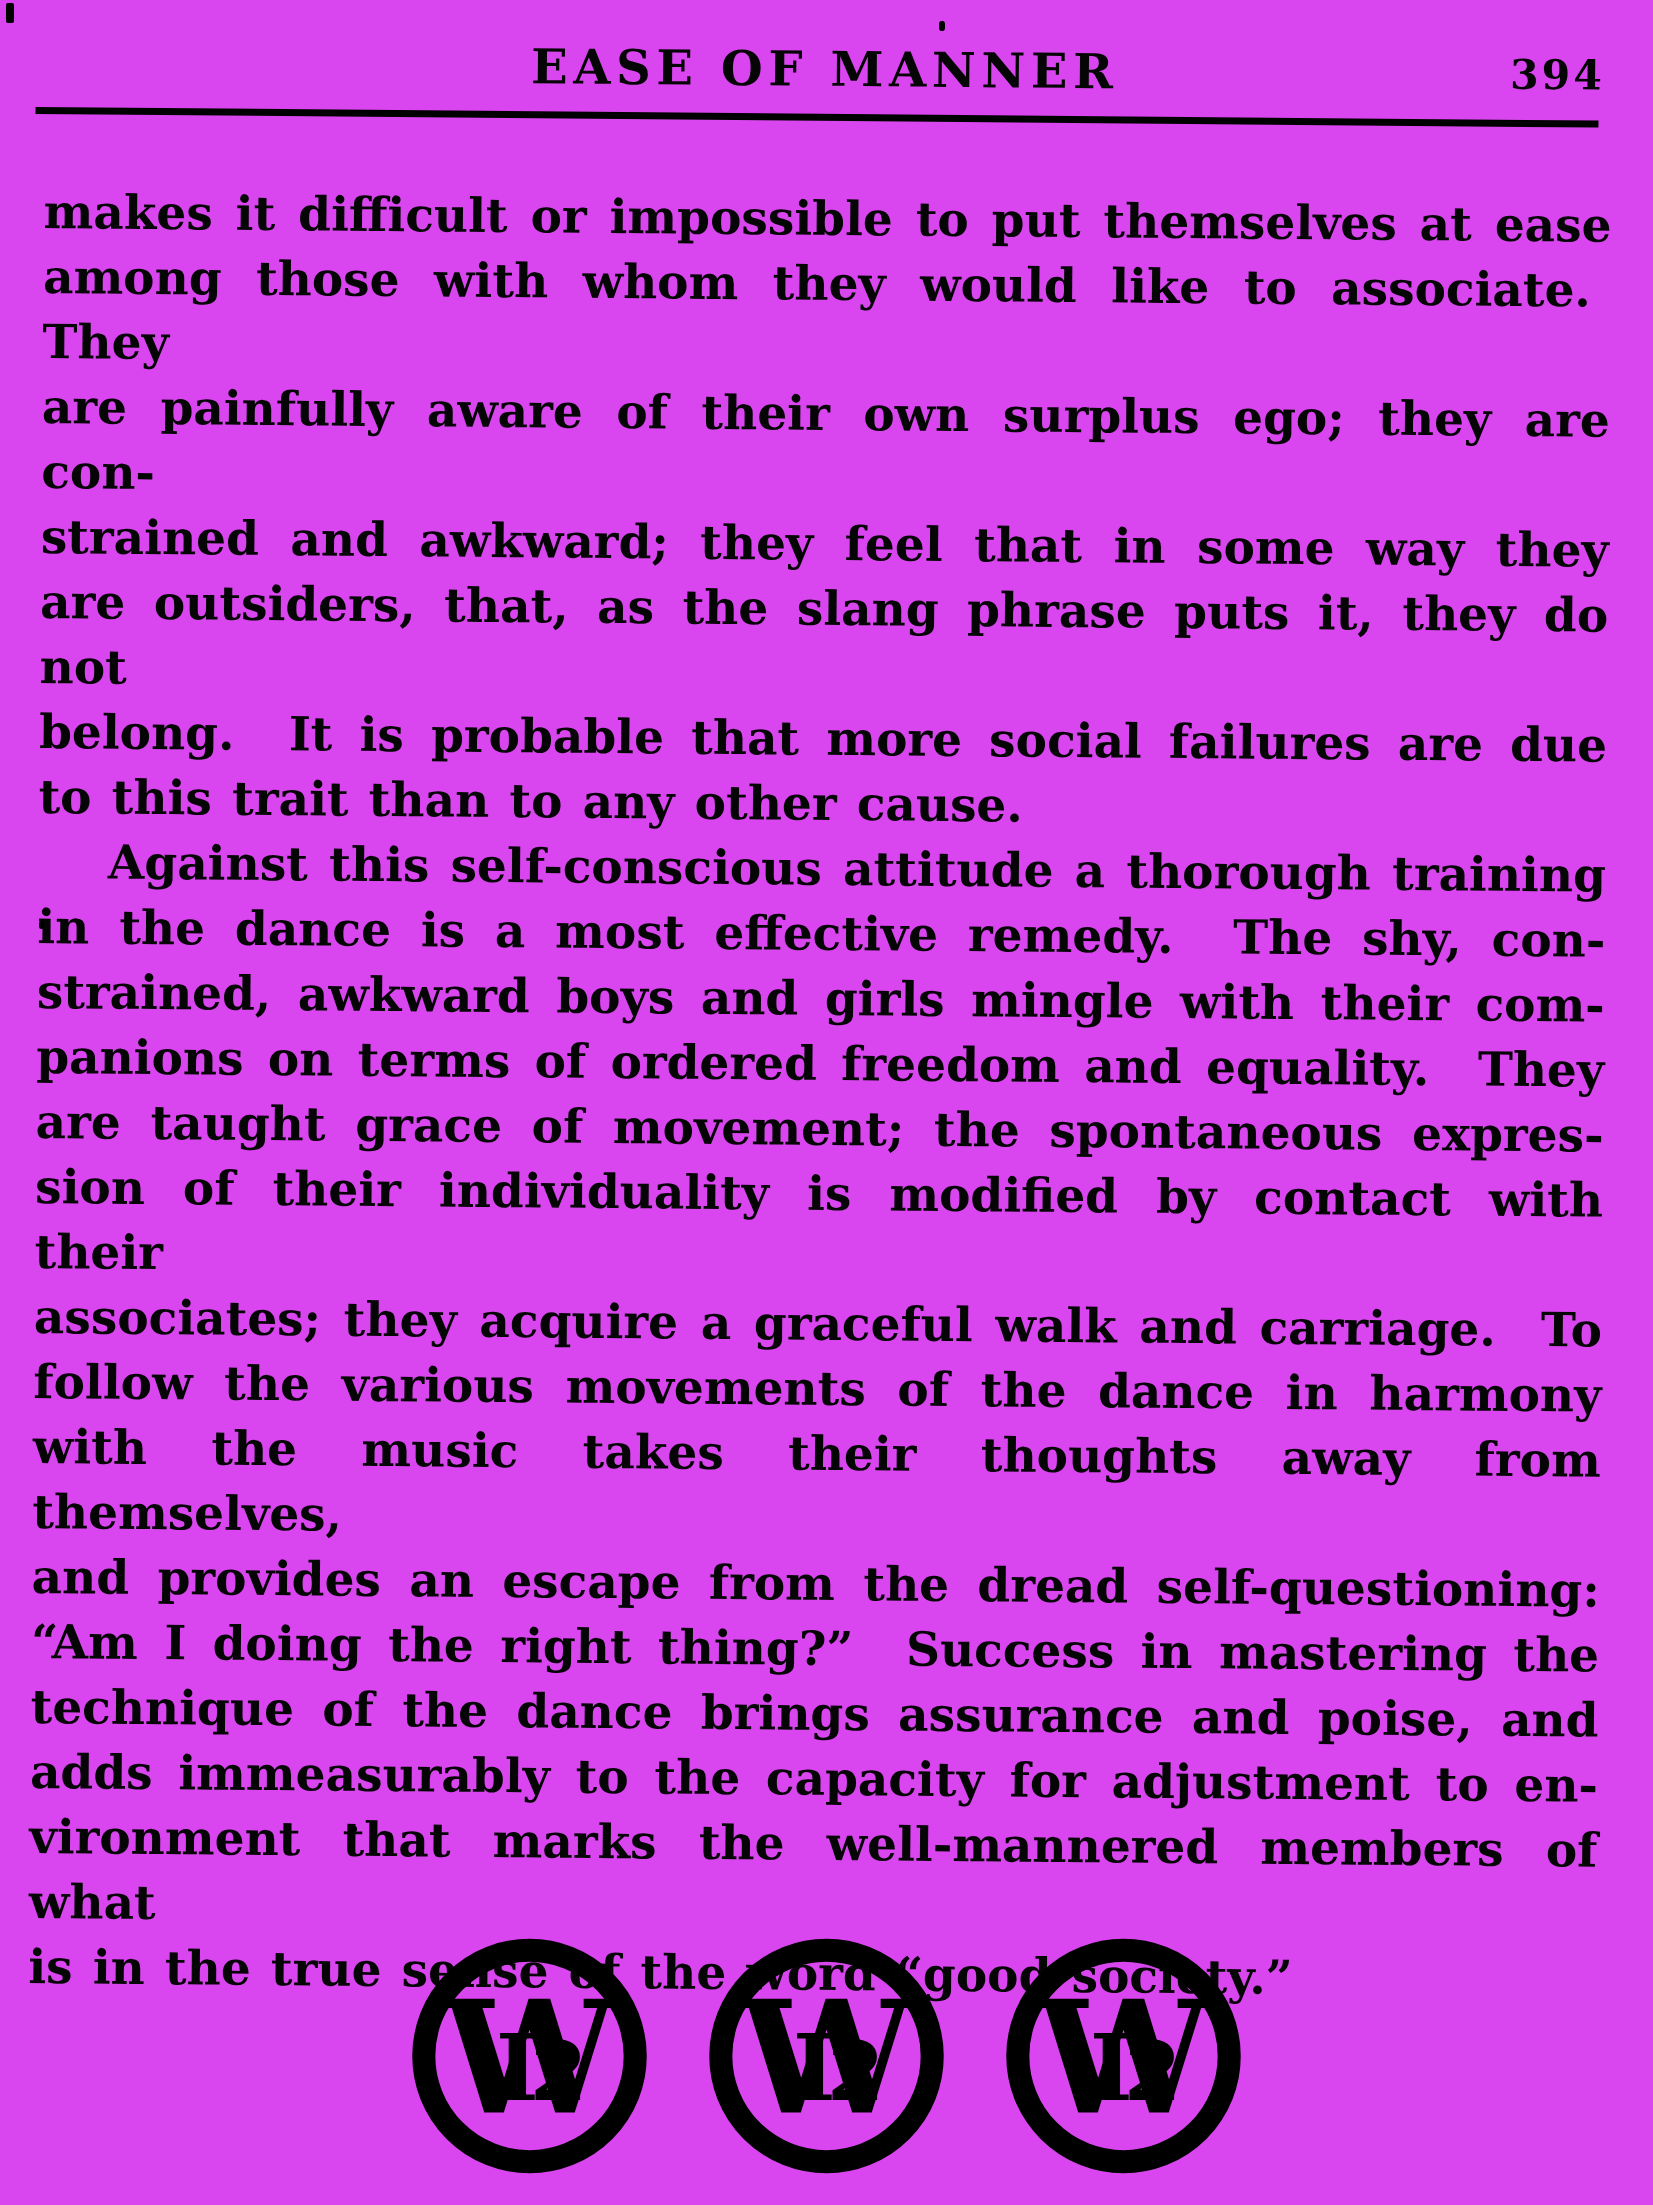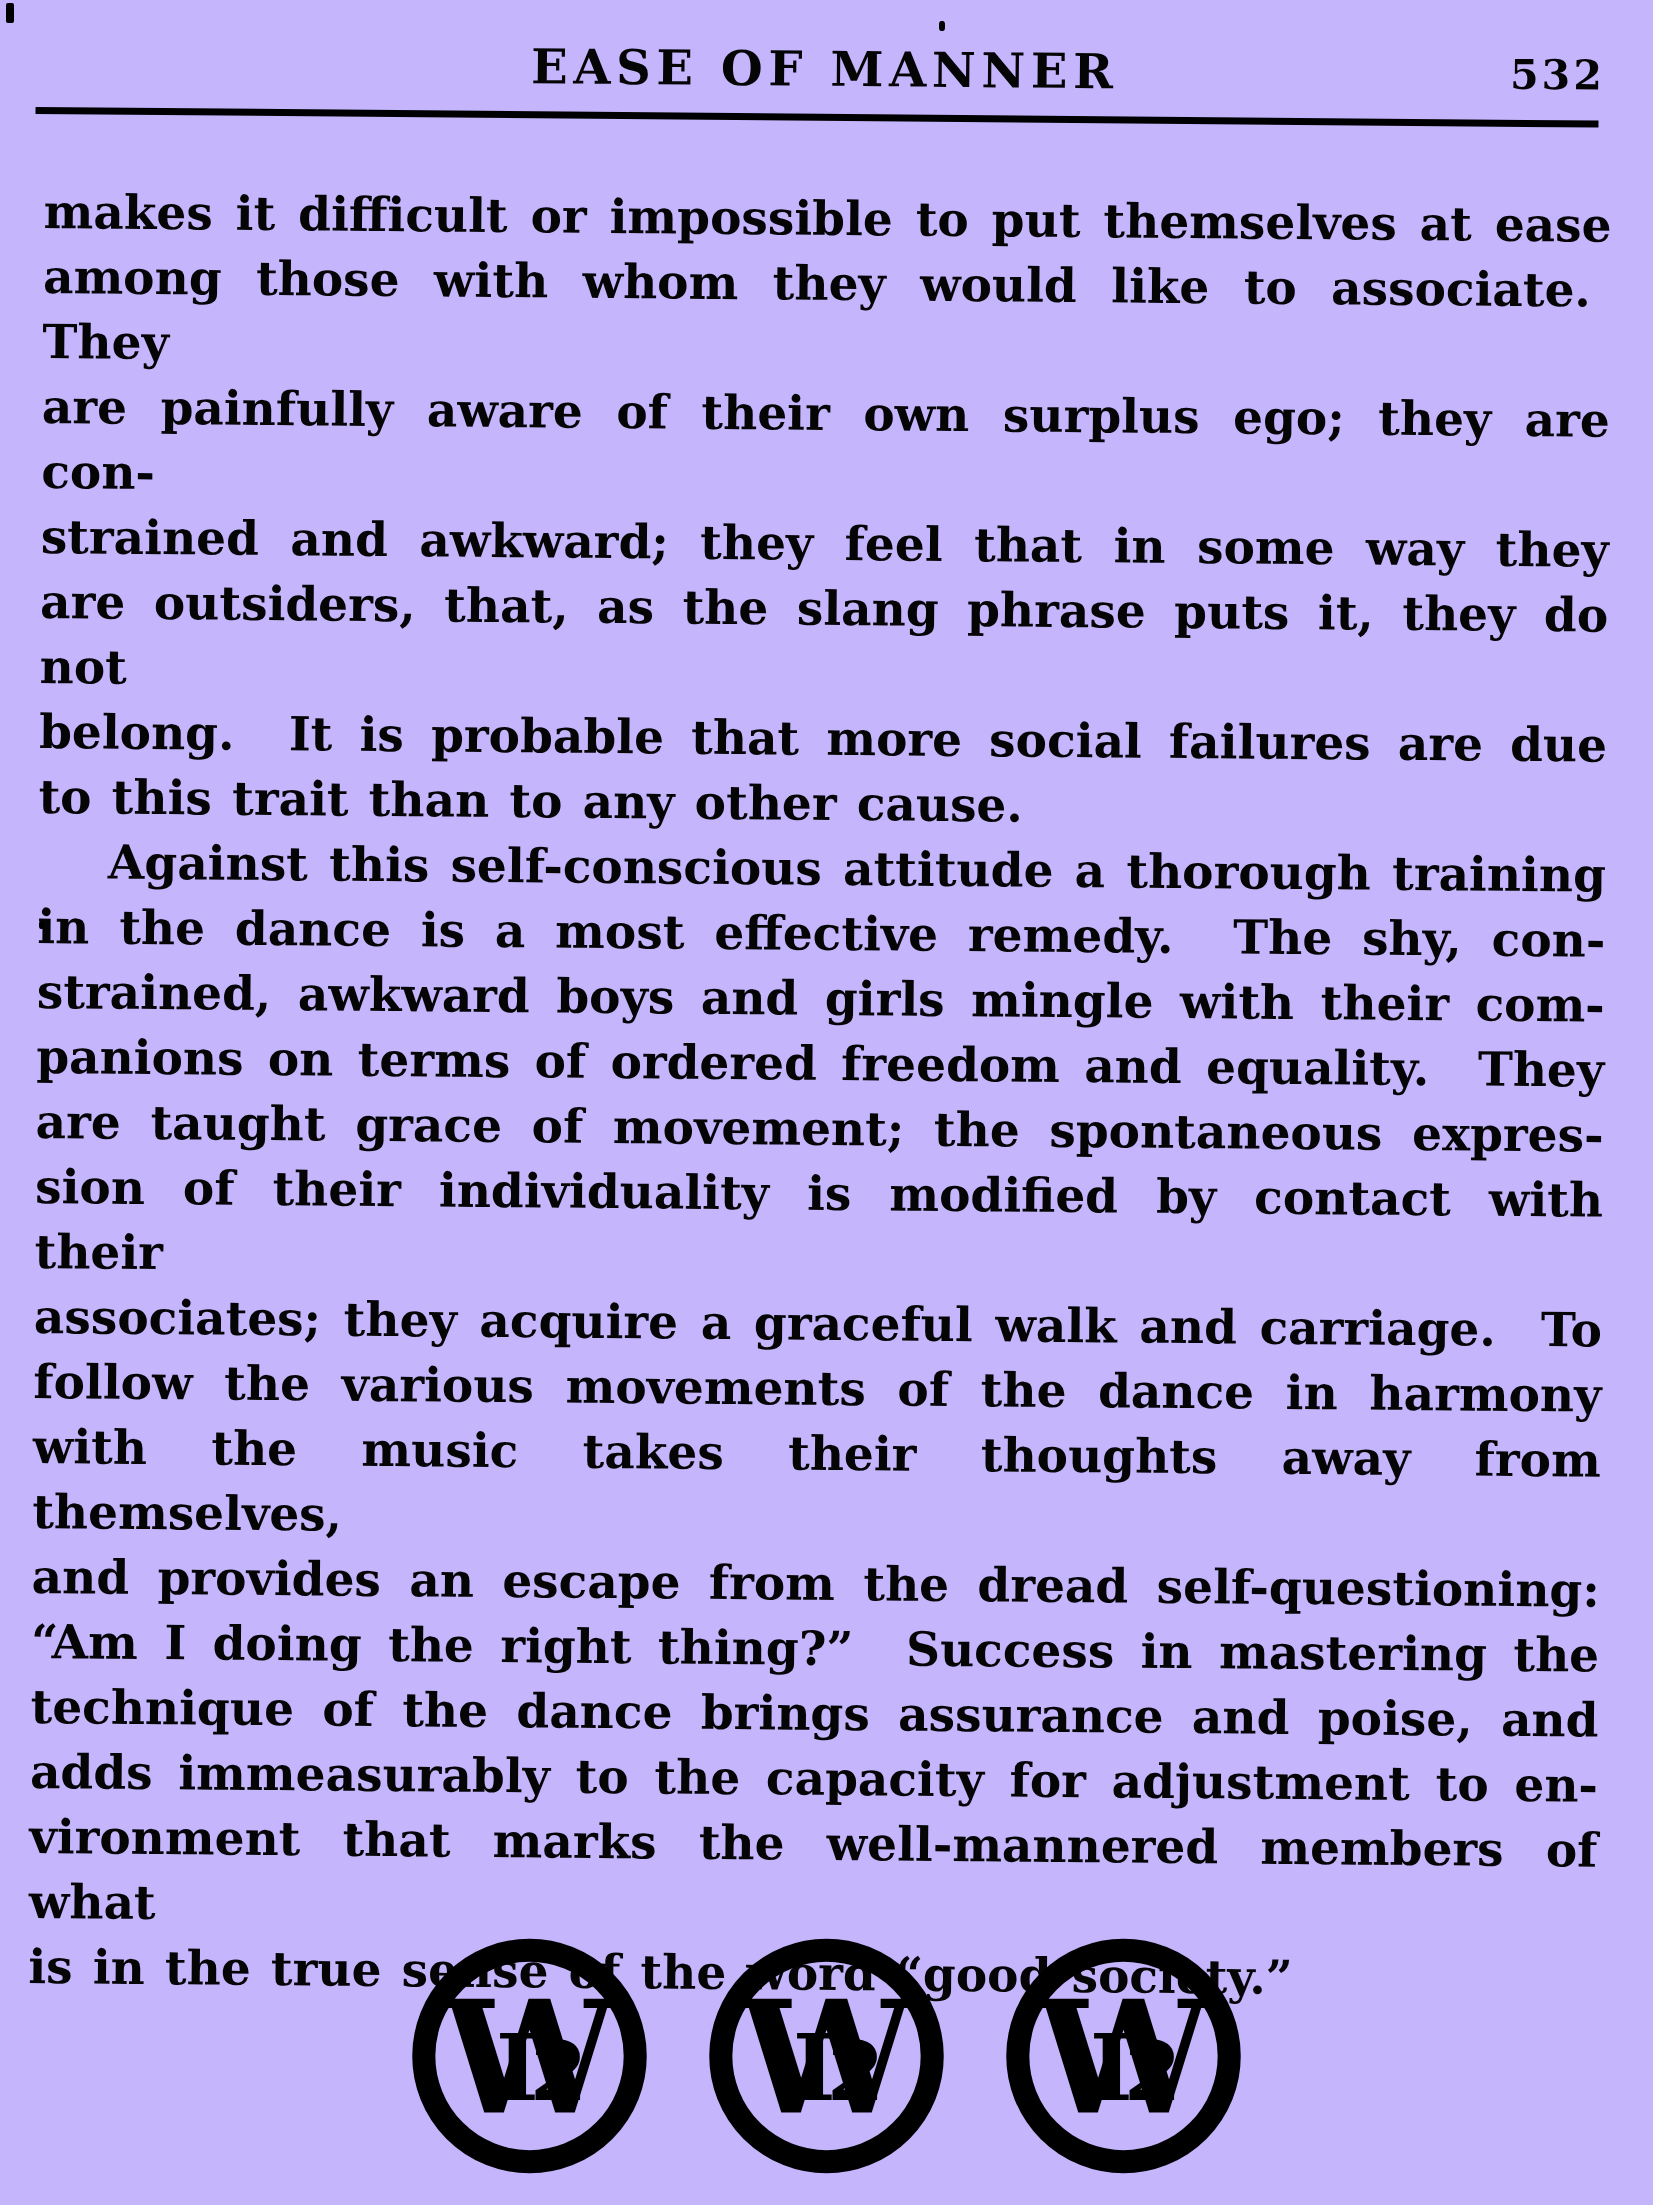--- a/index.html
+++ b/index.html
@@ -6,21 +6,21 @@
     margin: 0; padding: 0;
     background: #ffffff;
   }
   body {
     width: 1653px; height: 2205px;
     position: relative;
     overflow: hidden;
     font-family: "DejaVu Serif", "Liberation Serif", serif;
     color: #050505;
   }
-  .page { position: absolute; inset: 0; background: #c4b5fd; }
+  .page { position: absolute; inset: 0; background: #d946ef; }
 
   
   .scan {
     position: absolute; left: 0; top: 0; width: 1653px;
     transform: rotate(0.5deg);
     transform-origin: 44px 56px;
   }
 
   .header { position: relative; margin: 28px 48px 0 45px; height: 69px; }
   .title {
@@ -81,21 +81,21 @@
 </style>
 </head>
 <body>
 
 <div class="page">
 
   <div class="scan">
 
     <div class="header">
       <div class="title">EASE OF MANNER</div>
-      <div class="pagenum">532</div>
+      <div class="pagenum">394</div>
     </div>
 
     <div class="rule"></div>
 
     <div class="text-block" id="text-block">
         <div class="line">makes it difficult or impossible to put themselves at ease</div>
         <div class="line">among those with whom they would like to associate.&nbsp; They</div>
         <div class="line">are painfully aware of their own surplus ego; they are con-</div>
         <div class="line">strained and awkward; they feel that in some way they</div>
         <div class="line">are outsiders, that, as the slang phrase puts it, they do not</div>

